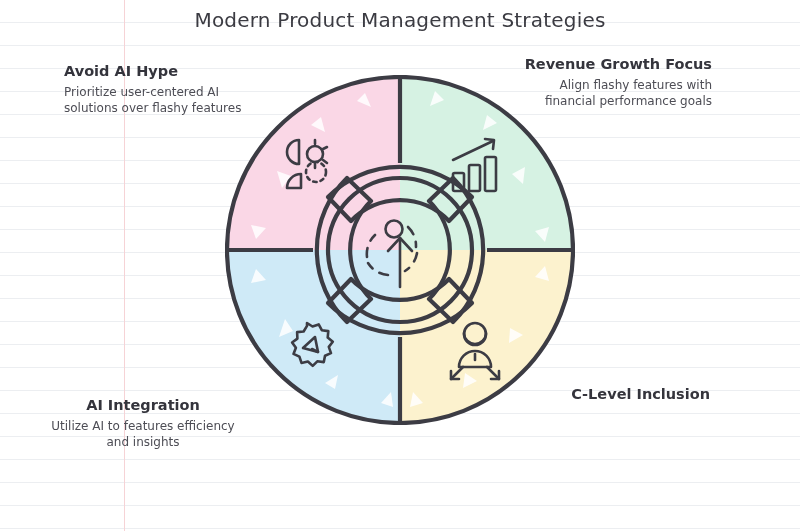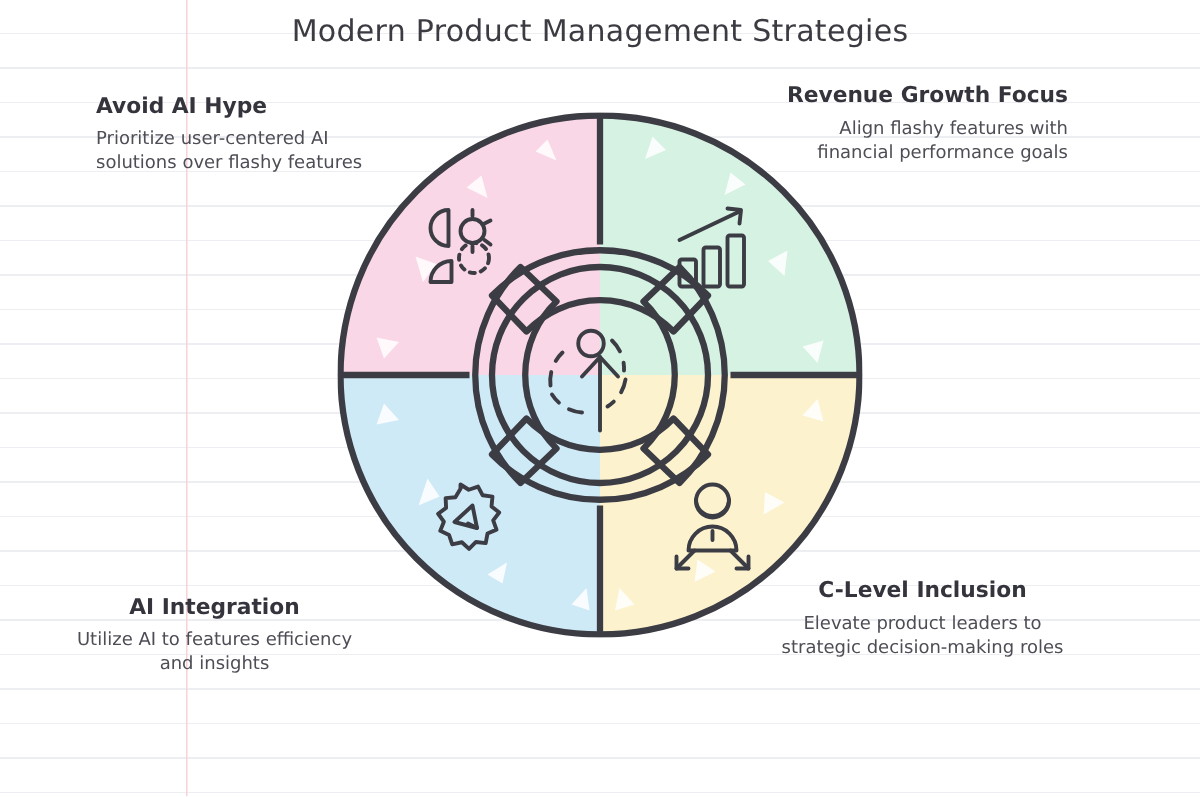--- a/index.html
+++ b/index.html
@@ -68,21 +68,21 @@
   }
   .block .bbody {
     font-size: 12px;
     line-height: 1.34;
     color: #4d4d55;
   }
 
   #blk-tl { left: 64px;  top: 62px;  }
   #blk-tr { left: 522px; top: 55px;  text-align: right; }
   #blk-bl { left: 48px;  top: 396px; text-align: center; }
-  #blk-br { left: 520px; top: 385px; text-align: center; }
+  #blk-br { left: 520px; top: 385px; text-align: right; }
 
   
   #wheel {
     position: absolute;
     left: 225px;
     top: 75px;
     width: 350px;
     height: 350px;
   }
   #wheel svg { display: block; }
@@ -222,16 +222,15 @@
     <div class="bbody">Align flashy features with financial performance goals</div>
   </div>
 
   <div class="block" id="blk-bl">
     <div class="bhead">AI Integration</div>
     <div class="bbody">Utilize AI to features efficiency and insights</div>
   </div>
 
   <div class="block" id="blk-br">
     <div class="bhead">C-Level Inclusion</div>
-    <div class="bbody">Elevate product leaders to strategic decision-making roles</div>
   </div>
 
 </div>
 
 </body></html>

